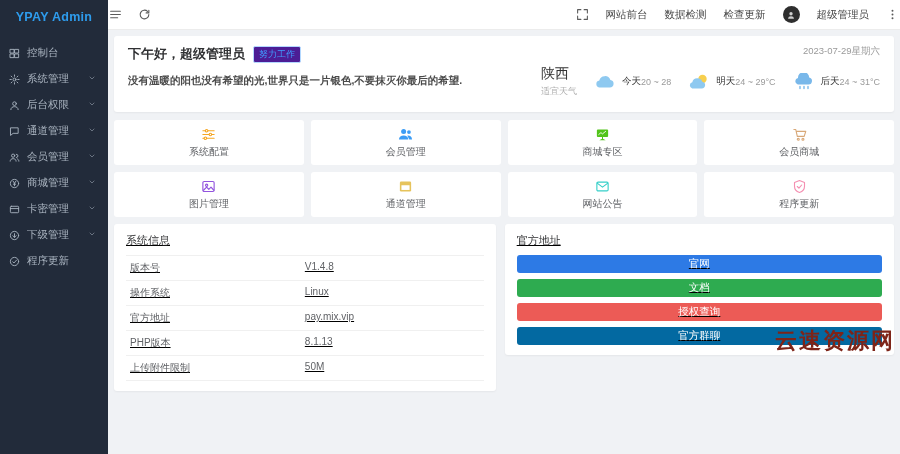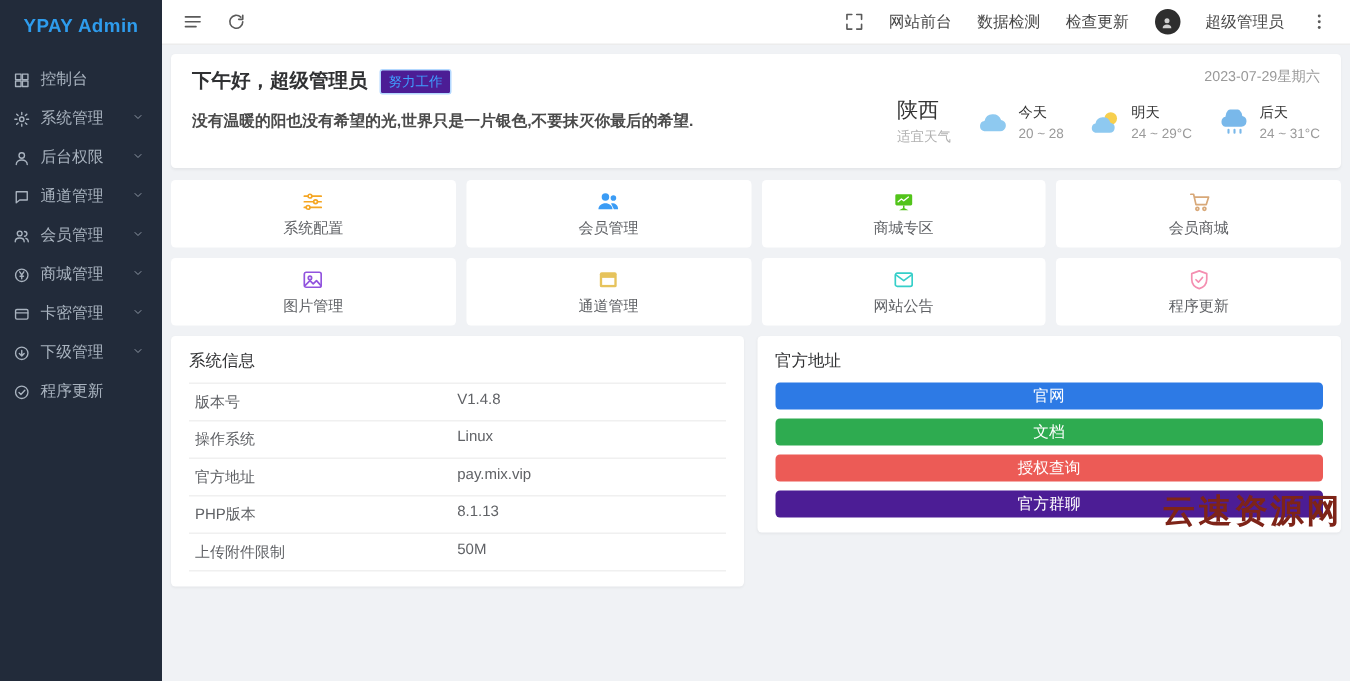--- a/index.html
+++ b/index.html
@@ -17,21 +17,21 @@
   .nav-label { margin-left:7px; flex:1; white-space:nowrap; }
   .s-icon { width:11px; height:11px; display:inline-flex; }
   .s-icon svg { width:11px; height:11px; fill:none; stroke:currentColor;
     stroke-width:2; stroke-linecap:round; stroke-linejoin:round; }
   .chev { opacity:.8; }
   .chev svg { width:8px; height:8px; }
 
   
   .main { flex:1; display:flex; flex-direction:column; min-width:0; }
   .topbar { height:30px; background:#fff; display:flex; align-items:center;
-    justify-content:space-between; padding:0 14px; border-bottom:1px solid #ececec;
+    justify-content:space-between; padding:0 1px; border-bottom:1px solid #ececec;
     font-size:10.5px; color:#484848; }
   .tb-left { display:flex; align-items:center; gap:16px; }
   .tb-right { display:flex; align-items:center; gap:17px; }
   .tb-links { display:contents; }
   .t-icon { width:13px; height:13px; display:inline-flex; color:#5a5a5a; cursor:pointer; }
   .t-icon svg { width:13px; height:13px; fill:none; stroke:currentColor;
     stroke-width:2; stroke-linecap:round; stroke-linejoin:round; }
   .t-icon.dots svg { fill:currentColor; stroke:none; }
   .tb-link { cursor:pointer; }
   .avatar { width:17px; height:17px; border-radius:50%; background:#2e2e2e;
@@ -52,37 +52,37 @@
   .greet-quote { margin-top:11px; font-size:10.5px; font-weight:600; color:#4a4a4a; }
   .greet-right { display:flex; flex-direction:column; align-items:flex-end; }
   .greet-date { font-size:9.5px; color:#9a9a9a; margin-bottom:7px; }
   .weather-row { display:flex; align-items:center; gap:16px; }
   .wloc { display:flex; flex-direction:column; }
   .wloc-name { font-size:14px; font-weight:normal; color:#333; }
   .wloc-cond { font-size:9px; color:#b0b0b0; margin-top:2px; }
   .wday { display:flex; align-items:center; gap:5px; }
   .w-icon { display:inline-flex; }
   .w-icon svg { width:24px; height:17px; }
-  .wcol { display:flex; flex-direction:column; }
+  .wcol { display:flex; flex-direction:row;text-align:right; }
   .wlabel { font-size:9.5px; color:#333; }
   .wtemp { font-size:9px; color:#9a9a9a; margin-top:2px; }
 
   .cards-grid { display:grid; grid-template-columns:repeat(4,1fr); gap:7px;
     margin-bottom:7px; }
   .qcard { background:#fff; border-radius:3px; height:45px; display:flex;
     flex-direction:column; align-items:center; justify-content:center; gap:3px;
     cursor:pointer; }
   .c-icon { display:inline-flex; }
   .c-icon svg { width:17px; height:15px; fill:none; stroke:currentColor;
     stroke-width:1.8; stroke-linecap:round; stroke-linejoin:round; }
   .c-icon svg.f { fill:currentColor; stroke:none; }
   .qlabel { font-size:10px; color:#606266; }
 
   .panels { display:grid; grid-template-columns:1fr 1.02fr; gap:9px; align-items:start; }
-  .panel { background:#fff; border-radius:3px; padding:9px 12px 10px; }
+  .panel { background:#fff; border-radius:3px; padding:9px 12px 10px;text-decoration:underline; }
   .panel-title { font-size:11px; color:#303133; margin-bottom:7px; }
   .info-table { border-top:1px solid #f0f0f0; }
   .irow { display:flex; padding:5px 4px; border-bottom:1px solid #f0f0f0;
     font-size:10px; color:#606266; }
   .ilabel { flex:0 0 50%; }
   .ivalue { flex:1; }
   .sbtn { display:block; width:100%; margin-top:6px; height:18px; border:none;
     border-radius:3px; color:#fff; font-size:10.5px; cursor:pointer;
     font-family:inherit; }
 
@@ -423,21 +423,21 @@
                 <div class="ivalue">50M</div>
               </div>
             </div>
         </div>
         <div class="panel panel-shadow">
           <div class="panel-title">官方地址</div>
           <div id="shortcut-list">
               <button class="sbtn" style="background: rgb(45, 122, 229);">官网</button>
               <button class="sbtn" style="background: rgb(46, 171, 80);">文档</button>
               <button class="sbtn" style="background: rgb(236, 91, 86);">授权查询</button>
-              <button class="sbtn" style="background: #4c1d95;">官方群聊</button>
+              <button class="sbtn" style="background: #0369a1;">官方群聊</button>
             </div>
         </div>
       </div>
 
     </div>
   </div>
 
   <div class="watermark">云速资源网</div>
 </div>
 

